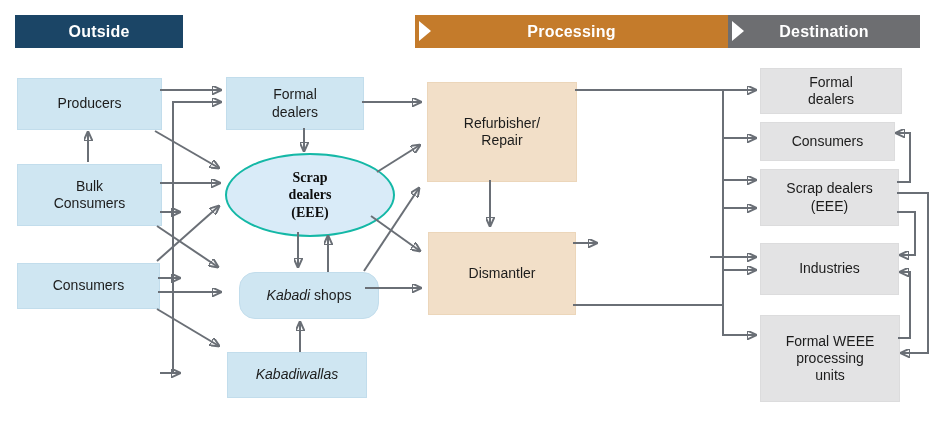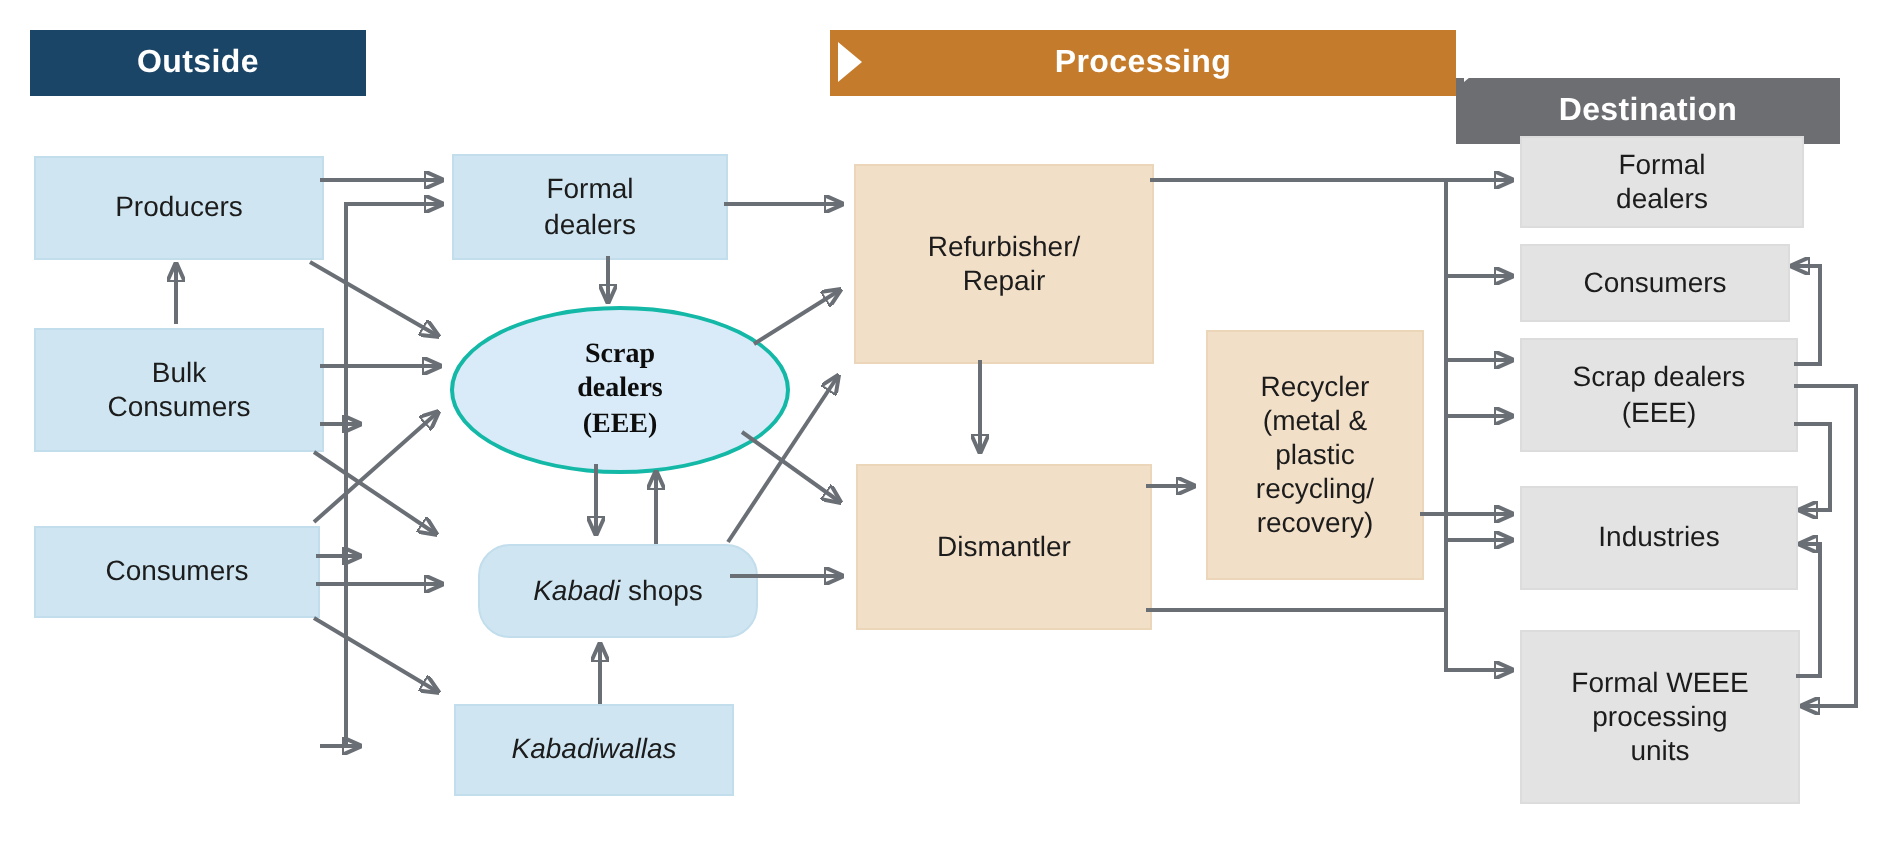--- a/index.html
+++ b/index.html
@@ -4,21 +4,21 @@
 <style>
   html,body{margin:0;padding:0;background:#fff;}
   .canvas{position:relative;width:940px;height:429px;background:#fff;
           font-family:"Liberation Sans",sans-serif;overflow:hidden;}
   
   .hdr-seg{position:absolute;top:15px;height:33px;display:flex;align-items:center;
            justify-content:center;color:#fff;font-weight:bold;font-size:16px;letter-spacing:.2px;}
   .seg-source{left:15px;width:168px;background:#1b4566;}
   .seg-trading{left:183px;width:232px;background:#2ba3dc;}
   .seg-processing{left:415px;width:313px;background:#c47b2b;}
-  .seg-destination{left:728px;width:192px;background:#6d6e71;margin-top:24px;}
+  .seg-destination{left:728px;width:192px;background:#6d6e71;}
   .chev{position:absolute;top:21px;width:0;height:0;
         border-top:10.5px solid transparent;border-bottom:10.5px solid transparent;
         border-left:12px solid #fff;}
   .chev-1{left:187px;}.chev-2{left:419px;}.chev-3{left:732px;}
   
   .node{position:absolute;display:flex;align-items:center;justify-content:center;
         text-align:center;font-size:14px;line-height:1.22;color:#1c1c1c;white-space:pre-line;}
   .blue{background:#cfe6f2;border:1px solid #c2ddec;}
   .tan{background:#f2dfc8;border:1px solid #ecd6ba;}
   .gray{background:#e3e3e4;border:1px solid #dcdcdd;}
@@ -90,27 +90,20 @@
     <span>Kabadiwallas</span>
   </div>
 
   <div class="node tan n-refurb">
     <span>Refurbisher/
 Repair</span>
   </div>
   <div class="node tan n-dismantler">
     <span>Dismantler</span>
   </div>
-  <div class="node tan n-recycler">
-    <span>Recycler
-(metal &amp;
-plastic
-recycling/
-recovery)</span>
-  </div>
 
   <div class="node gray n-formal-d">
     <span>Formal
 dealers</span>
   </div>
   <div class="node gray n-consumers-d">
     <span>Consumers</span>
   </div>
   <div class="node gray n-scrap-d">
     <span>Scrap dealers

